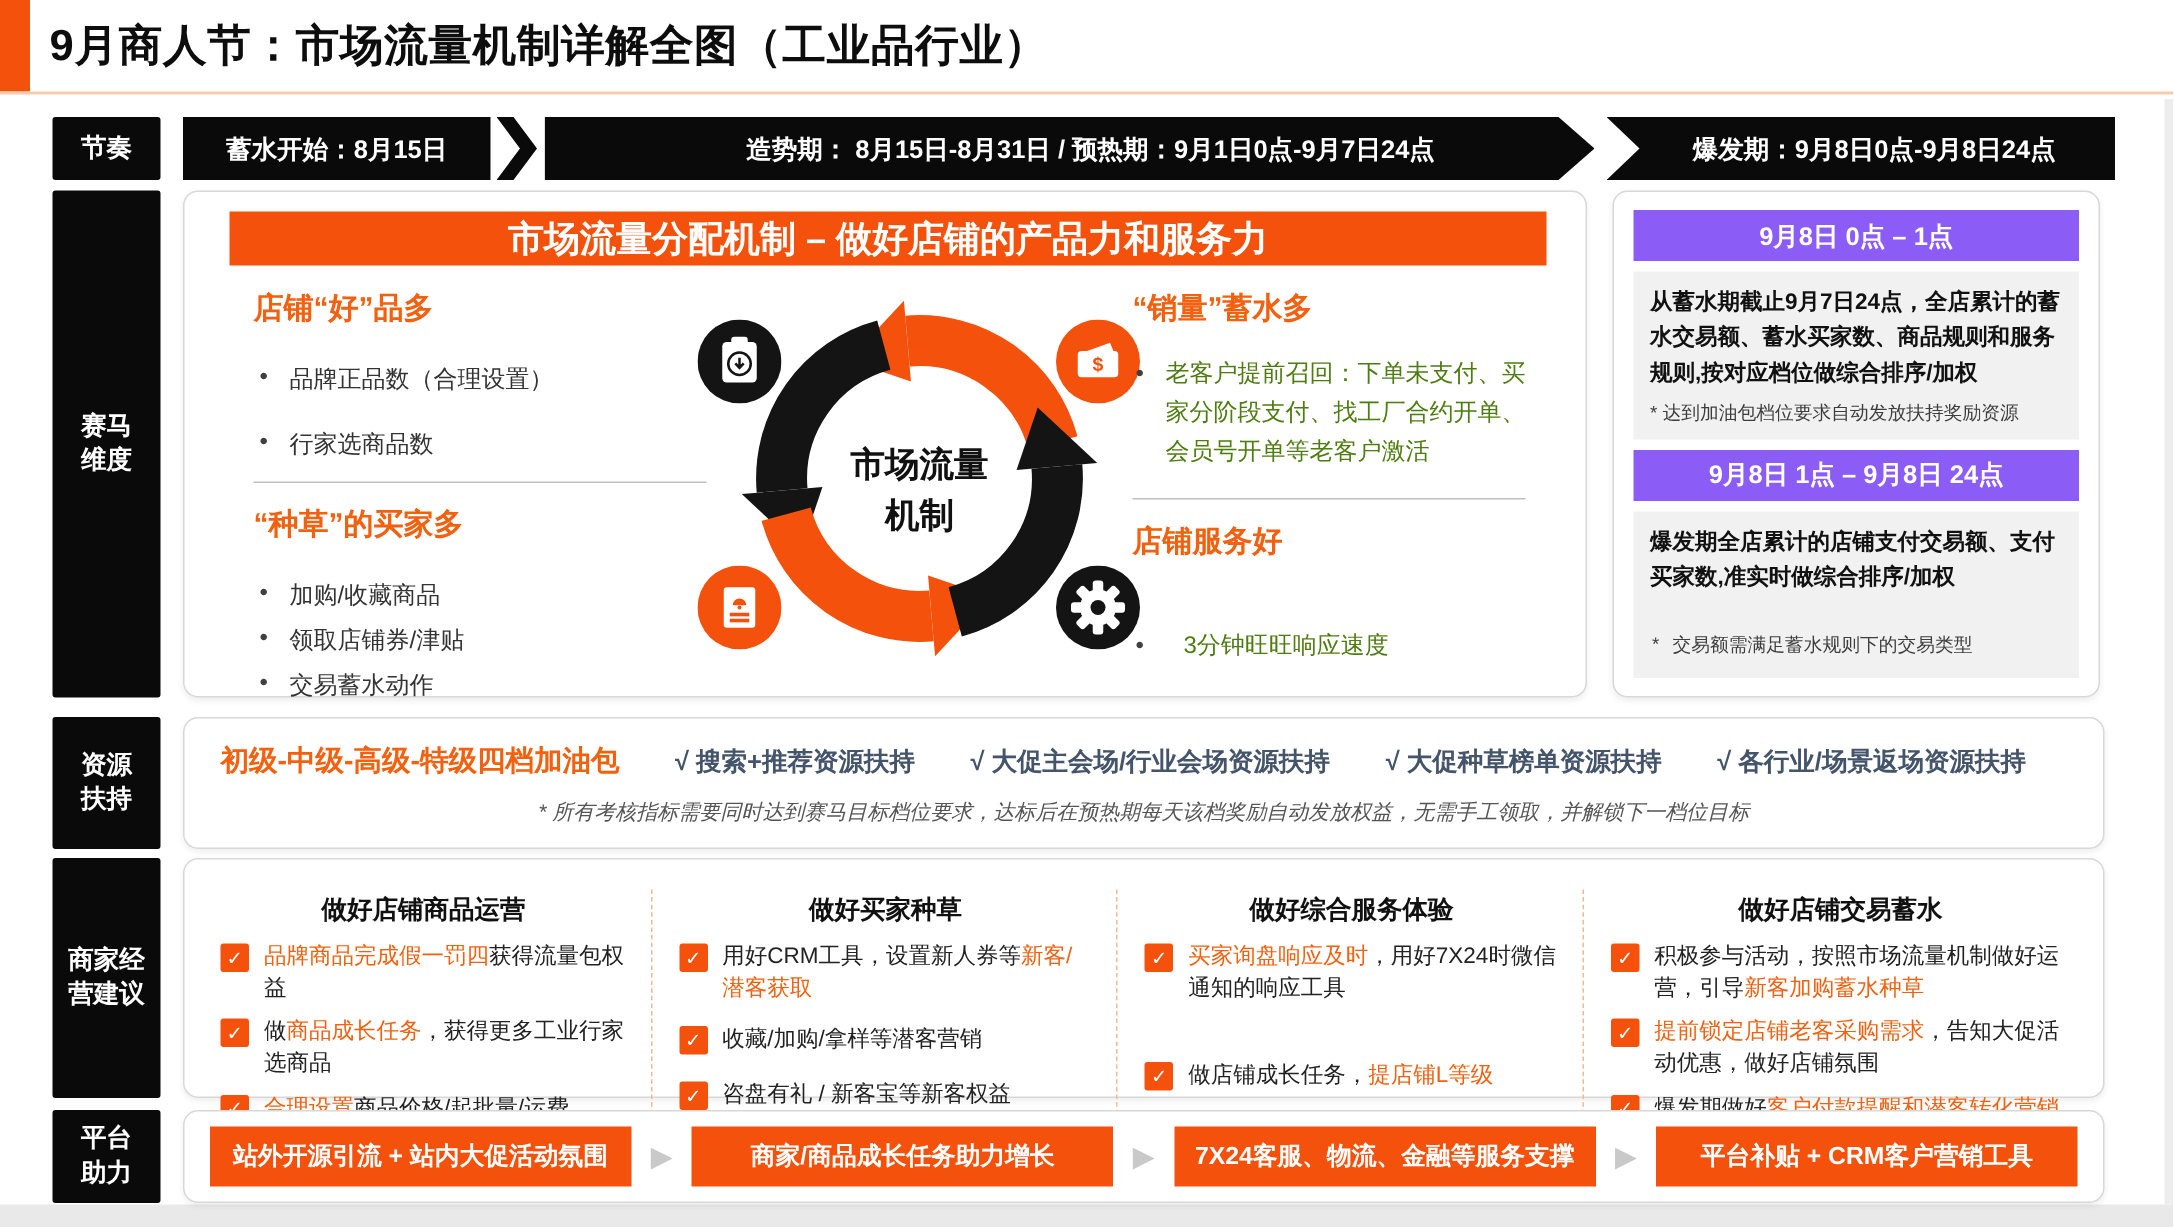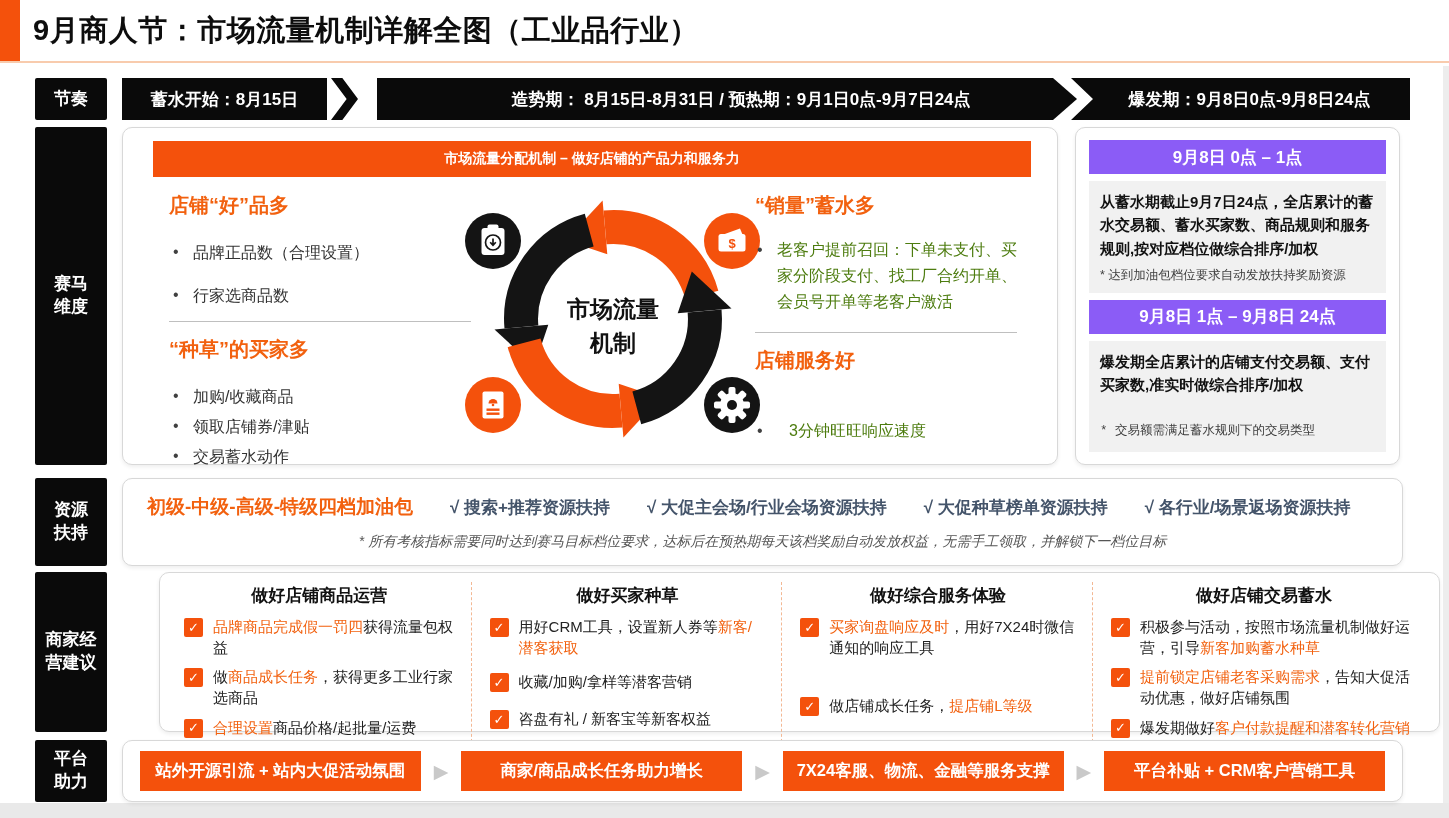--- a/index.html
+++ b/index.html
@@ -24,21 +24,21 @@
     display:flex; align-items:center; justify-content:center; font-size:17px; font-weight:bold; }
   .tl-chev { position:absolute; top:78px; height:42px; background:#0a0a0a;
     clip-path:polygon(0 0,42% 0,100% 50%,42% 100%,0 100%,58% 50%); }
 
   
   .card { position:absolute; background:#fff; border:1px solid #d8d8d8; border-radius:10px;
     box-shadow:0 2px 4px rgba(0,0,0,.07); }
 
   
   .banner { position:absolute; left:30px; top:13px; width:878px; height:36px; background:#F4510C;
-    color:#fff; font-size:14px; font-weight:bold; display:flex; align-items:center; justify-content:center; }
+    color:#fff; font-size:24px; font-weight:bold; display:flex; align-items:center; justify-content:center; }
   .h-orange { color:#F2610F; font-size:20px; font-weight:bold; }
   .col-left { position:absolute; left:46px; top:64px; width:302px; }
   .col-right { position:absolute; left:632px; top:64px; width:262px; }
   ul.dots { list-style:none; }
   ul.dots li { position:relative; padding-left:24px; font-size:16px; color:#333; }
   ul.dots li::before { content:"•"; position:absolute; left:4px; color:#404040; }
   .rule { border:none; border-top:1px solid #bfbfbf; margin:14px 0; }
   .bullet-par { position:relative; padding-left:22px; font-size:16px; line-height:1.62; color:#4d7c0f; }
   .bullet-par::before { content:"•"; position:absolute; left:2px; color:#404040; }
   .cycle-svg { position:absolute; left:340px; top:41px; }
@@ -54,21 +54,21 @@
   .phase-note.gap { margin-top:26px;font-family:Liberation Mono, monospace; }
 
   
   #res-card { padding:15px 24px 0; }
   .res-row { display:flex; align-items:baseline; gap:37px; white-space:nowrap; }
   .res-lead { font-size:19px; font-weight:bold; color:#F2610F; }
   .res-item { font-size:17px; font-weight:bold; color:#44546A; }
   .res-note { text-align:center; font-style:italic; font-size:14px; color:#555; margin-top:13px; }
 
   
-  #advice-card { display:grid; grid-template-columns:1fr 1.02fr 1.02fr 1.12fr; padding:9px 6px;margin-left:37px; }
+  #advice-card { display:grid; grid-template-columns:1fr 1.02fr 1.02fr 1.12fr; padding:20px 6px; }
   .adv-col { padding:2px 16px 0 18px; }
   .adv-col + .adv-col { border-left:1px dashed #f0b folded; }
   .adv-col.b { border-left:1px dashed #f3b894; }
   .adv-head { text-align:center; font-size:17px; font-weight:bold; color:#111; margin-bottom:10px; }
   .chk-item { display:flex; gap:10px; margin-bottom:9px; font-size:15px; line-height:1.38; color:#222; }
   .chk-box { flex:0 0 19px; width:19px; height:19px; margin-top:1px; background:#F4510C; border-radius:2px;
     color:#fff; font-size:13px; font-weight:bold; display:flex; align-items:center; justify-content:center; }
   .chk-item .hl { color:#F2610F; }
   .mt-big { margin-top:38px; }
 
@@ -94,21 +94,21 @@
 维度</div>
   <div class="side-box" style="top:478px;height:88px;">资源
 扶持</div>
   <div class="side-box" style="top:572px;height:160px;">商家经
 营建议</div>
   <div class="side-box" style="top:740px;height:62px;">平台
 助力</div>
 
   <div class="tl-seg" style="left:122px;width:205px;">蓄水开始：8月15日</div>
   <div class="tl-chev" style="left:331px;width:27px;"></div>
-  <div class="tl-seg" style="left:377px;width:700px;clip-path:polygon(0 0,calc(100% - 24px) 0,100% 50%,calc(100% - 24px) 100%,0 100%);padding-right:20px;padding-left:48px;">造势期： 8月15日-8月31日 / 预热期：9月1日0点-9月7日24点</div>
+  <div class="tl-seg" style="left:363px;width:700px;clip-path:polygon(0 0,calc(100% - 24px) 0,100% 50%,calc(100% - 24px) 100%,0 100%);padding-right:20px;padding-left:48px;">造势期： 8月15日-8月31日 / 预热期：9月1日0点-9月7日24点</div>
   <div class="tl-seg" style="left:1071px;width:339px;clip-path:polygon(0 0,100% 0,100% 100%,0 100%,22px 50%);padding-left:18px;">爆发期：9月8日0点-9月8日24点</div>
 
   <div class="card" style="left:122px;top:127px;width:936px;height:338px;">
     <div class="banner">市场流量分配机制 – 做好店铺的产品力和服务力</div>
 
     <div class="col-left">
       <div class="h-orange">店铺“好”品多</div>
       <ul class="dots" style="margin-top:24px;">
         <li style="margin-bottom:22px;">品牌正品数（合理设置）</li>
         <li>行家选商品数</li>

